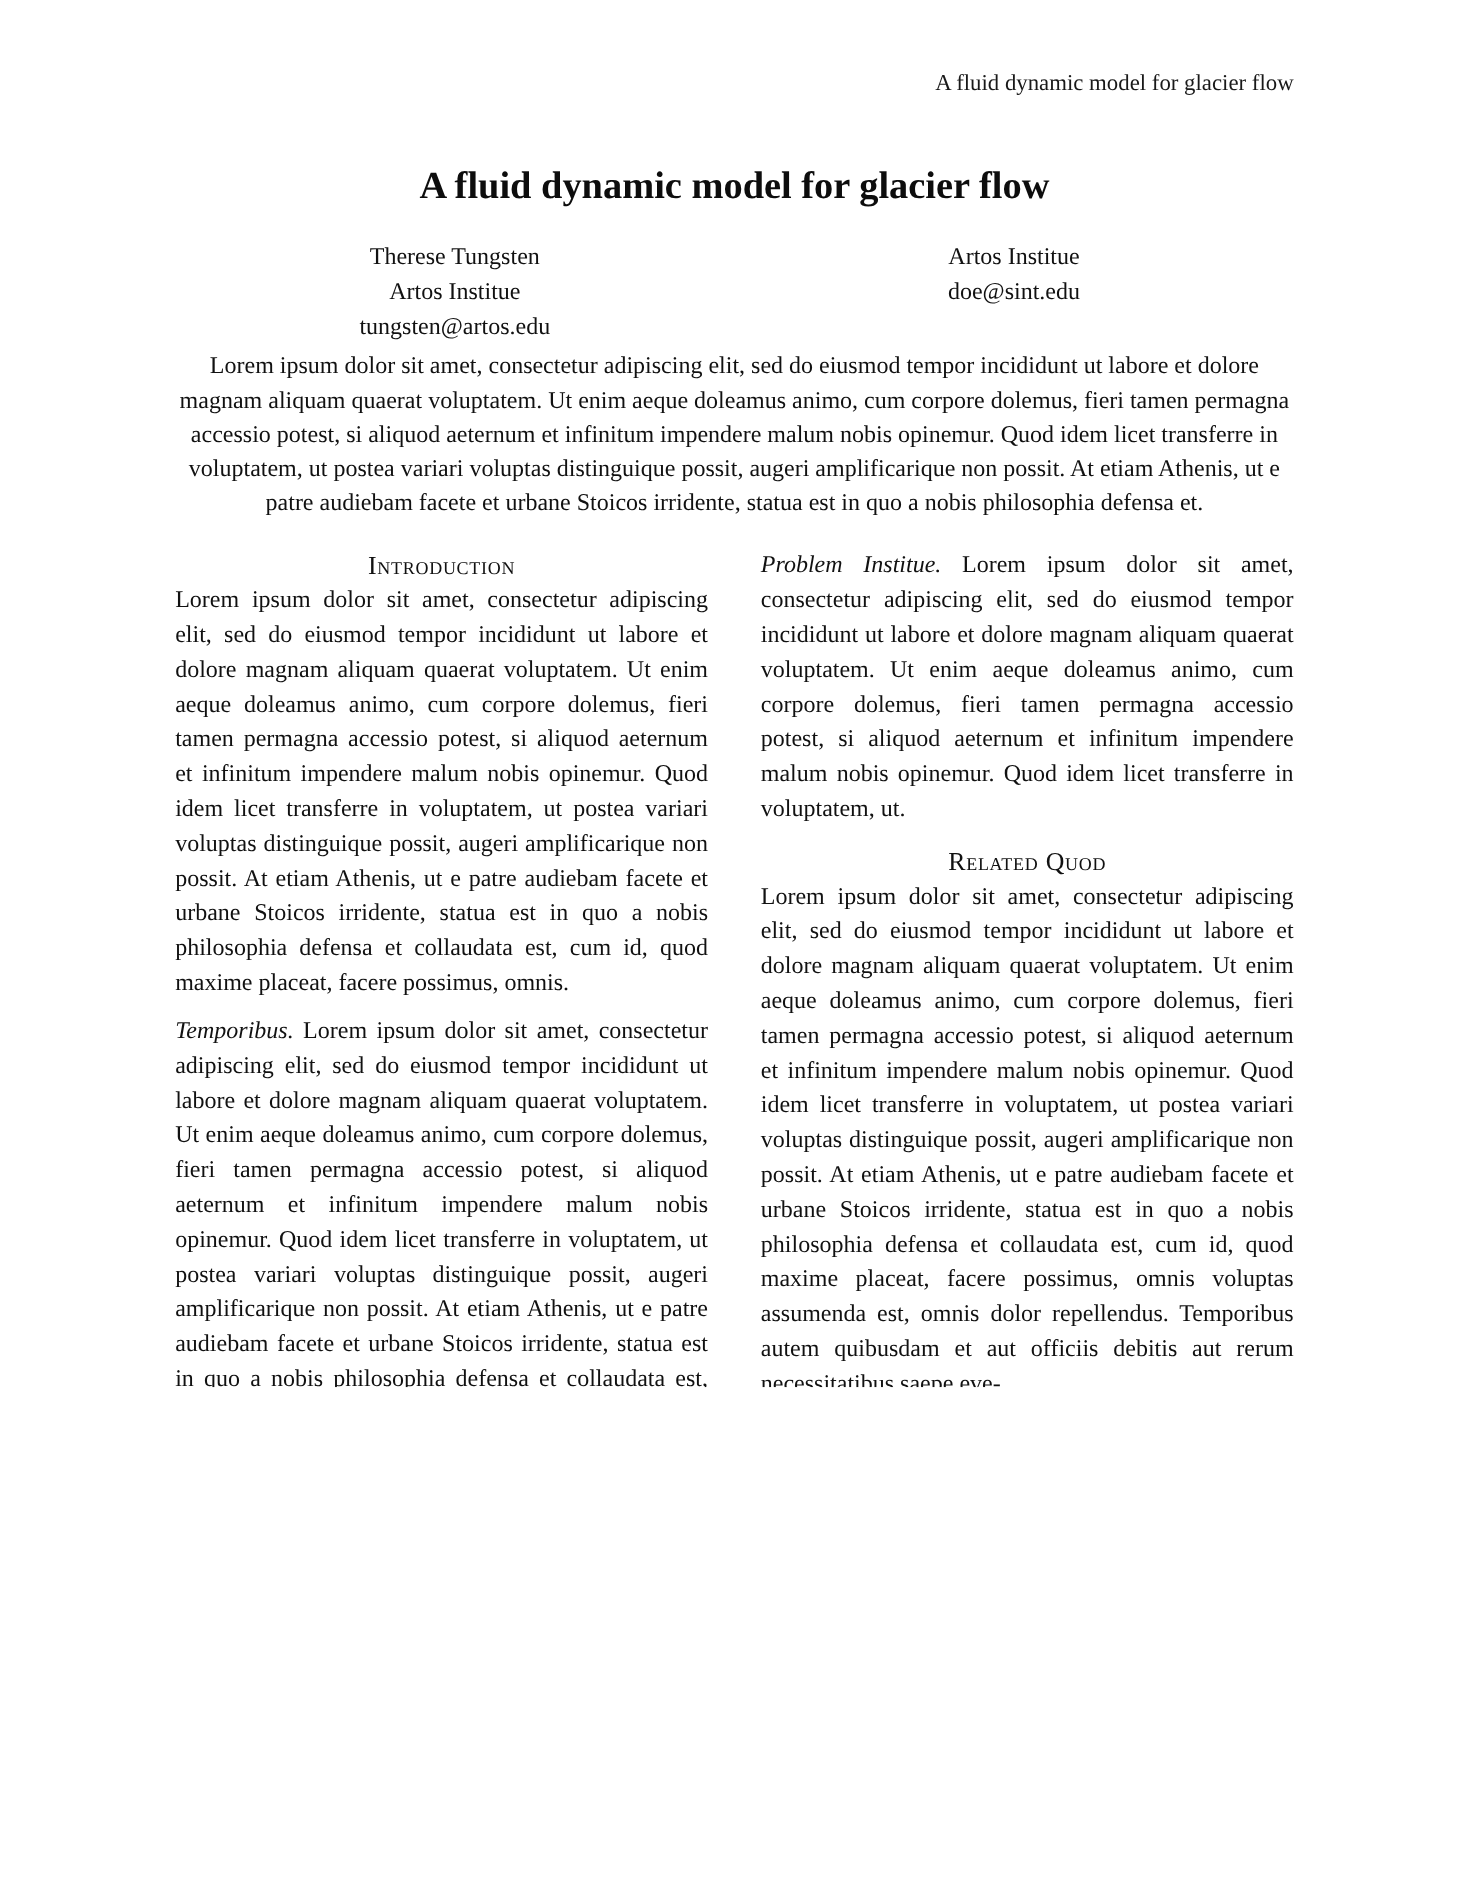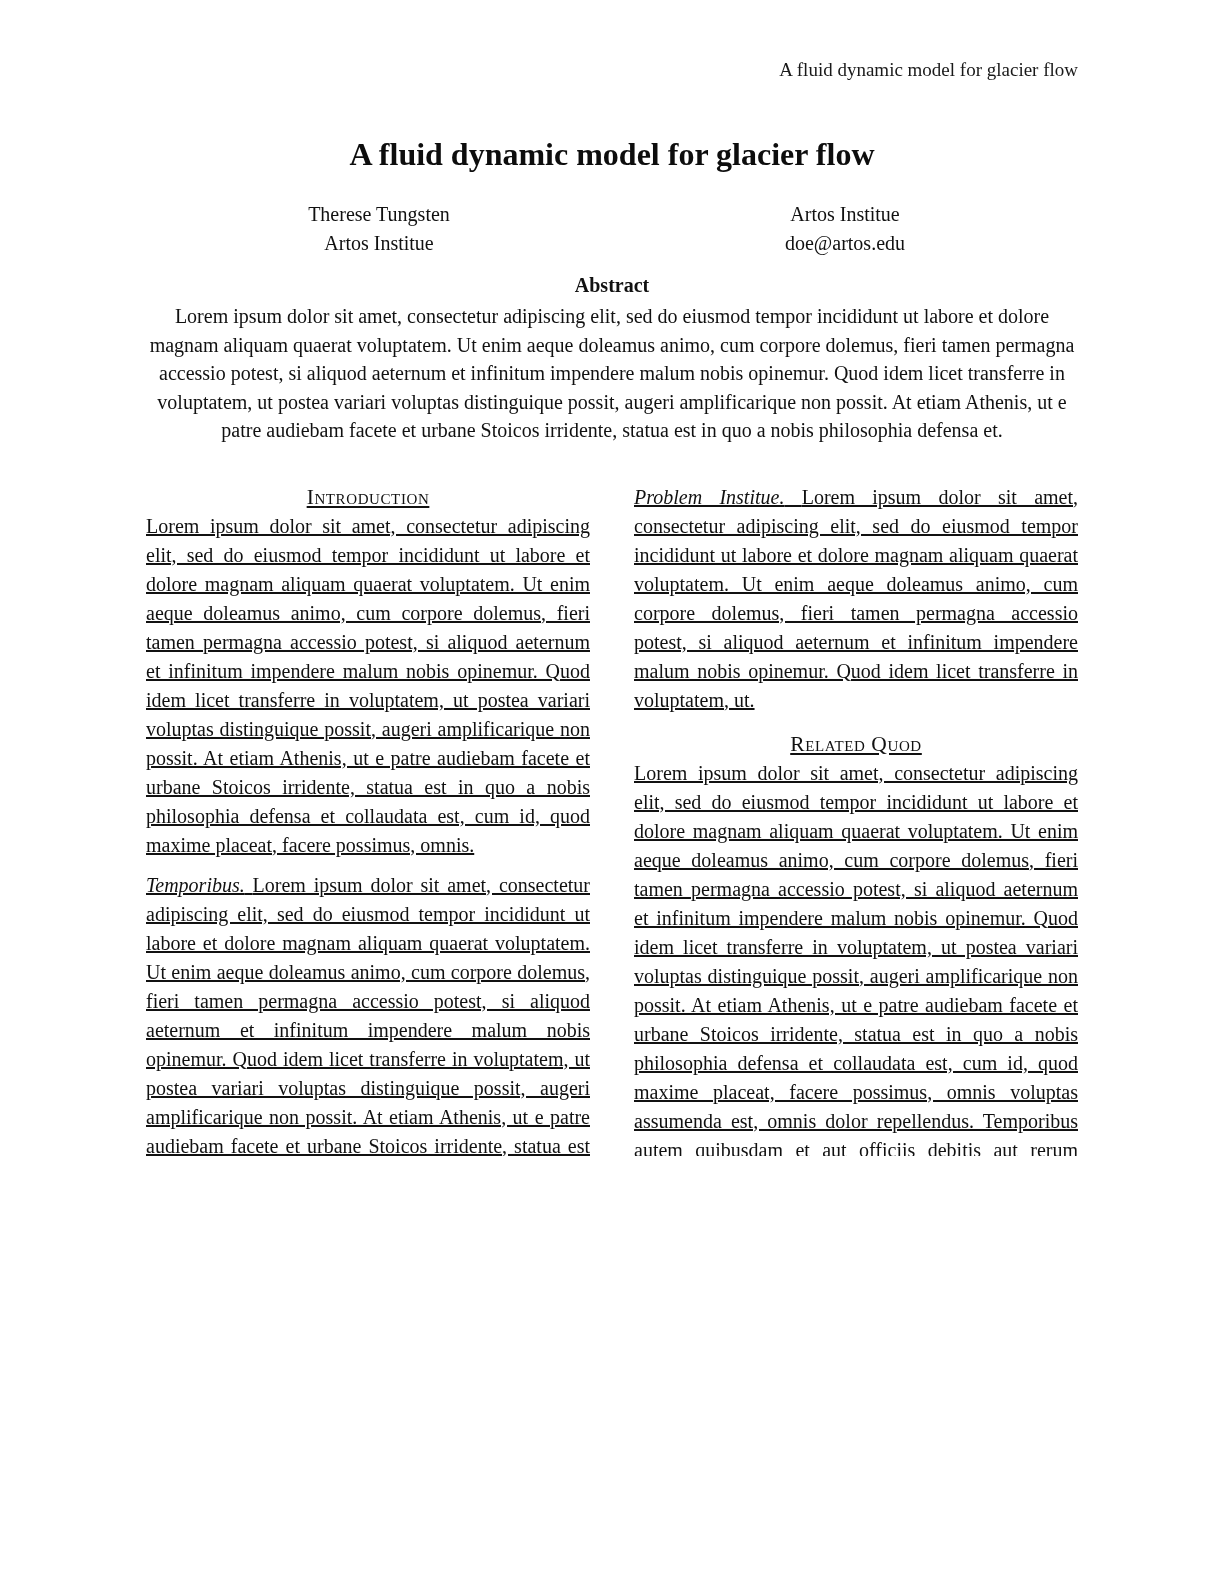--- a/index.html
+++ b/index.html
@@ -52,22 +52,21 @@
   }
   .abstract-text {
     margin-top: 4px;
     text-align: center;
     font-size: 20px;
     line-height: 28.5px;
   }
   .columns {
     display: flex;
     gap: 44px;
-    margin-top: 38px;
-    text-decoration: underline;
+    margin-top: 23px;
   }
   .col {
     width: 446px;
     font-size: 20px;
     line-height: 29px;
     text-align: justify;
     hyphens: auto;
     -webkit-hyphens: auto;
   }
   .section-heading {
@@ -105,28 +104,28 @@
 <div class="page">
 
   <div class="running-head">A fluid dynamic model for glacier flow</div>
 
   <h1 class="paper-title" style="margin-bottom:0;">A fluid dynamic model for glacier flow</h1>
 
   <div class="authors-row">
     <div class="author-block">
       <div>Therese Tungsten</div>
       <div>Artos Institue</div>
+      <div>tungsten@artos.edu</div>
     </div>
     <div class="author-block">
       <div>Artos Institue</div>
-      <div>doe@artos.edu</div>
+      <div>doe@sint.edu</div>
     </div>
   </div>
 
-  <div class="abstract-heading">Abstract</div>
 
   <div class="abstract-text">Lorem ipsum dolor sit amet, consectetur adipiscing elit, sed do eiusmod tempor incididunt ut labore et dolore magnam aliquam quaerat voluptatem. Ut enim aeque doleamus animo, cum corpore dolemus, fieri tamen permagna accessio potest, si aliquod aeternum et infinitum impendere malum nobis opinemur. Quod idem licet transferre in voluptatem, ut postea variari voluptas distinguique possit, augeri amplificarique non possit. At etiam Athenis, ut e patre audiebam facete et urbane Stoicos irridente, statua est in quo a nobis philosophia defensa et.</div>
 
   <div class="columns">
 
     <div class="col">
       <div class="section-heading">Introduction</div>
       <p>Lorem ipsum dolor sit amet, consectetur adipiscing elit, sed do eiusmod tempor incididunt ut labore et dolore magnam aliquam quaerat voluptatem. Ut enim aeque doleamus animo, cum corpore dolemus, fieri tamen permagna accessio potest, si aliquod aeternum et infinitum impendere malum nobis opinemur. Quod idem licet transferre in voluptatem, ut postea variari voluptas distinguique possit, augeri amplificarique non possit. At etiam Athenis, ut e patre audiebam facete et urbane Stoicos irridente, statua est in quo a nobis philosophia defensa et collaudata est, cum id, quod maxime placeat, facere possimus, omnis.</p>
       <p>
         <span class="runin-label">Temporibus.</span>

